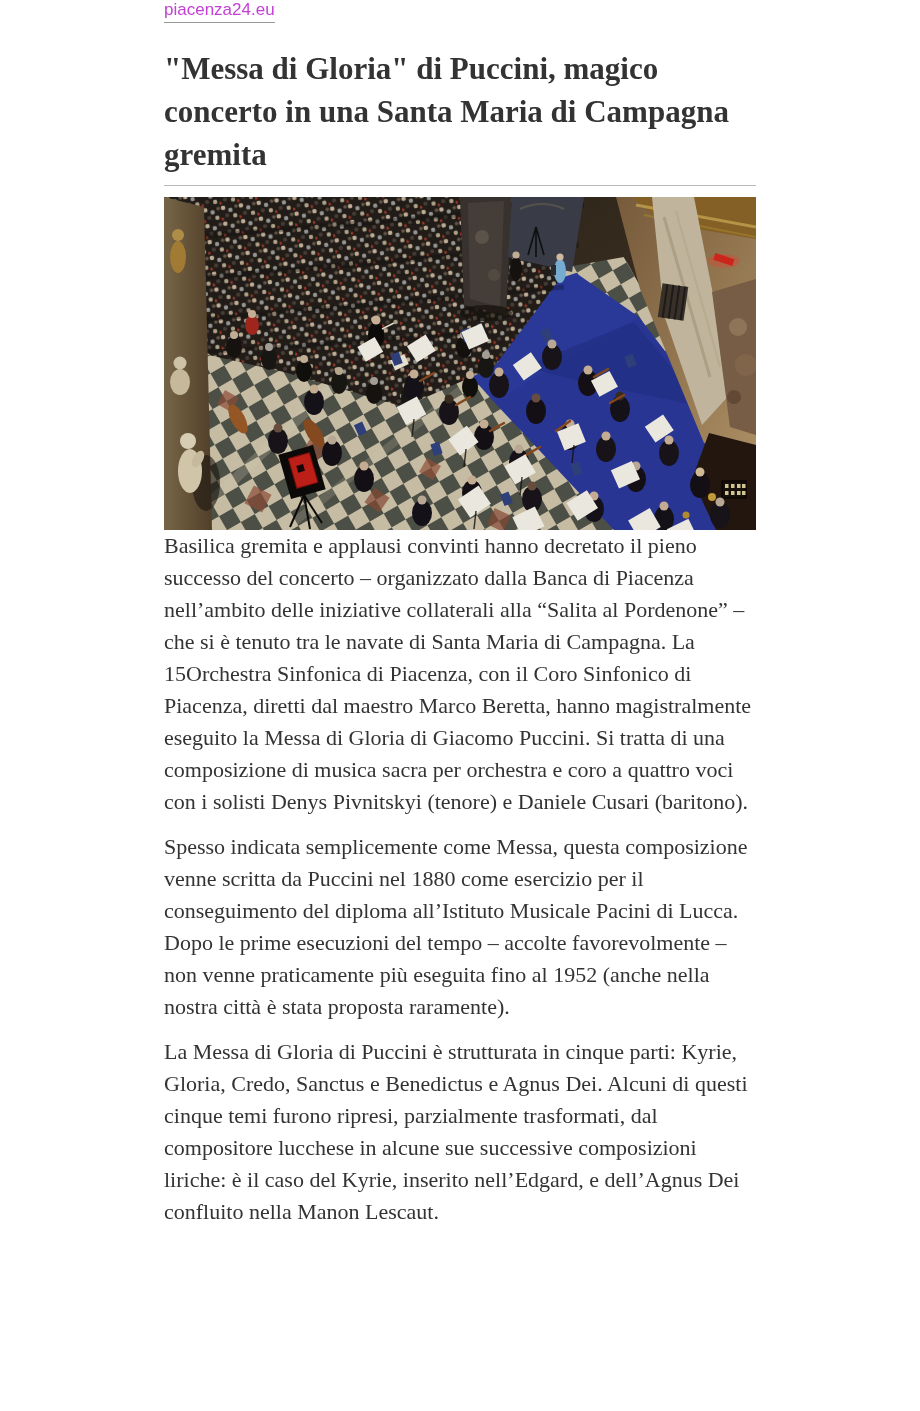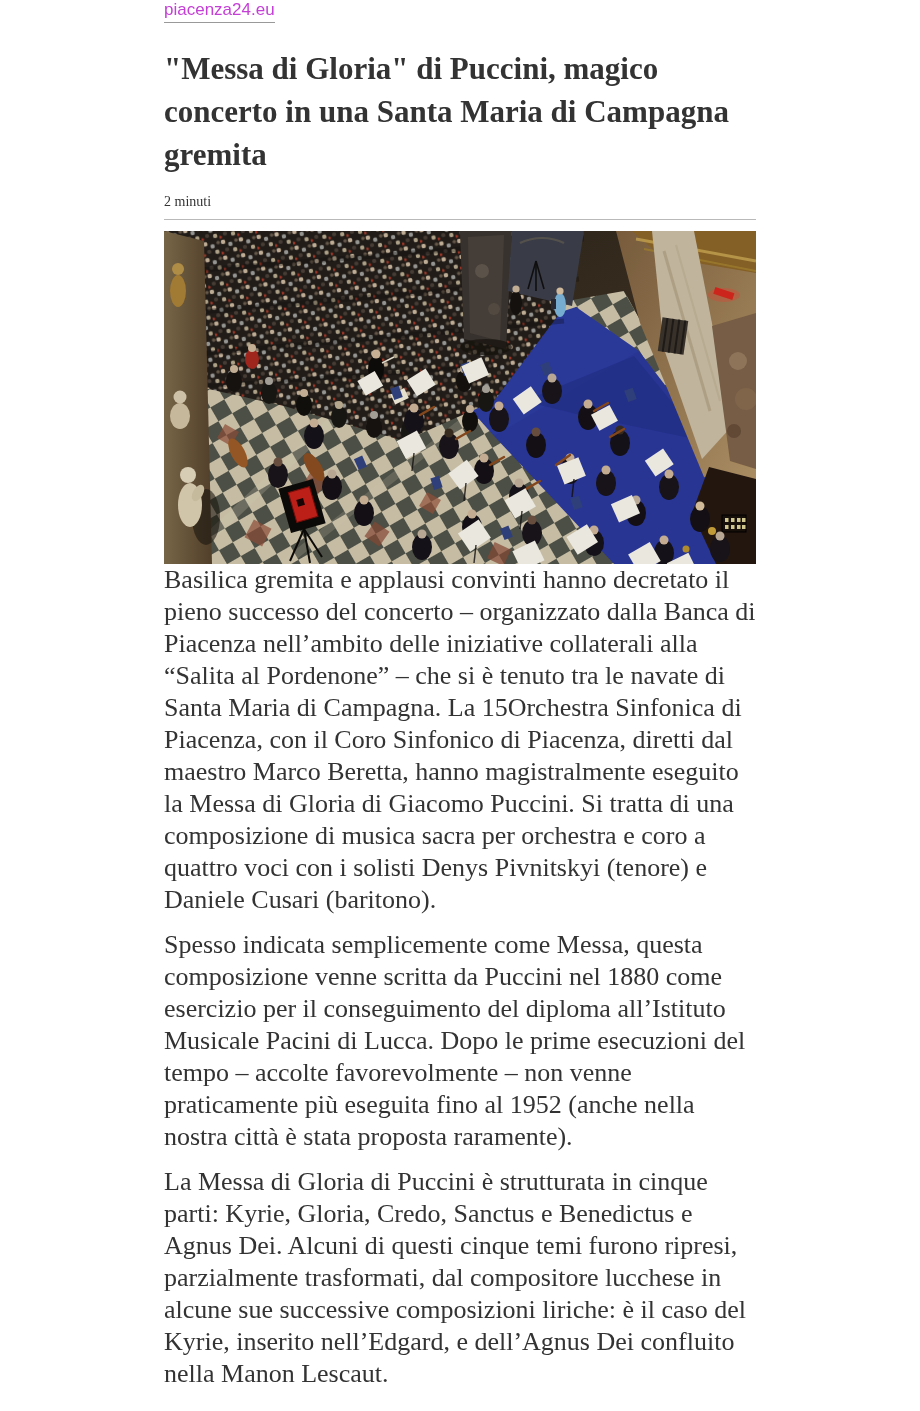--- a/index.html
+++ b/index.html
@@ -53,34 +53,33 @@
     overflow:hidden;
   }
   figure.hero svg{display:block;width:592px;height:333px;}
   p.date{
     margin:17px 0 8px 0;
     font-size:19.5px;
     line-height:32px;
   }
   p.body{
     margin:0 0 13px 0;
-    font-size:26px;
+    font-size:22px;
     line-height:32px;
   }
 </style>
 </head>
 <body>
 
 <div class="content">
 
   <a class="domain" href="#">piacenza24.eu</a>
 
   <h1 class="title">"Messa di Gloria" di Puccini, magico concerto in una Santa Maria di Campagna gremita</h1>
 
-  <div class="meta">2 minuti</div>
 
   <hr class="rule">
 
   <figure class="hero">
 
     <svg viewBox="0 0 592 333" preserveAspectRatio="none">
       <defs>
         <linearGradient id="bgGrad" x1="0" y1="0" x2="1" y2="1">
           <stop offset="0" stop-color="#262019"></stop>
           <stop offset="1" stop-color="#4c3a27"></stop>

